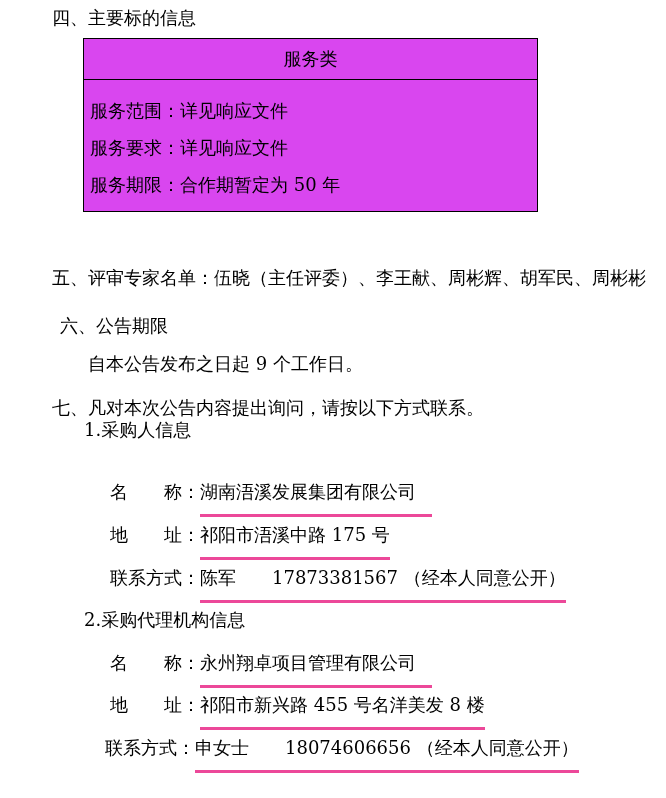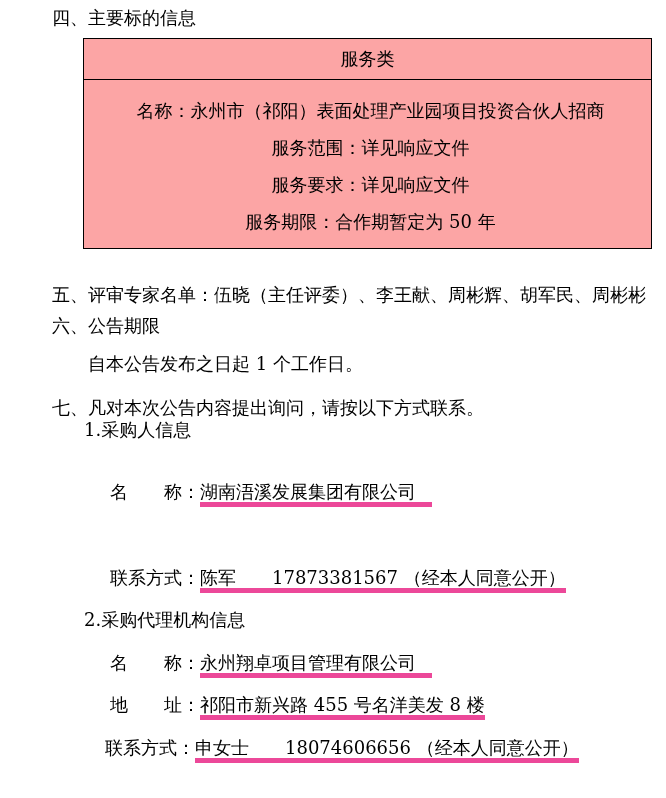--- a/index.html
+++ b/index.html
@@ -14,80 +14,81 @@
     position: relative;
     width: 666px; height: 798px;
     background: #ffffff;
     font-size: 18px;
     line-height: 20px;
   }
   .line { position: absolute; white-space: nowrap; }
 
   
   .h4   { top: 8px;   left: 52px; text-align: right; }
-  .h5   { top: 285px; left: 52px; }
-  .h6   { top: 316px; left: 52px; }
+  .h5   { top: 268px; left: 52px; }
+  .h6   { top: 316px; left: 60px; }
   .p6   { top: 354px; left: 88px; }
   .h7   { top: 398px; left: 52px; }
   .t1   { top: 420px; left: 84px; }
   .b-name    { top: 482px; left: 110px; }
   .b-addr    { top: 525px; left: 110px; }
   .b-contact { top: 568px; left: 110px; }
   .t2   { top: 610px; left: 84px; }
   .a-name    { top: 653px; left: 110px; }
   .a-addr    { top: 695px; left: 110px; }
   .a-contact { top: 738px; left: 105px; }
 
-  .ul { border-bottom: 5px solid #ec4899; padding-bottom: 0; text-align: center; }
+  .ul { border-bottom: 3px solid #ec4899; padding-bottom: 12px; text-align: center; }
   .ul.ext { padding-right: 16px; }
 
   
   .subject-table {
     position: absolute;
     top: 38px; left: 83px;
-    width: 569px;
+    width: 455px;
     border: 1px solid #000;
-    background: #fca5a5;
-    text-align: center;
+    background: #d946ef;
   }
   .subject-table .thead {
     height: 41px;
     border-bottom: 1px solid #000;
     display: flex; align-items: center; justify-content: center;
   }
   .subject-table .tbody { padding: 10px 0 10px 6px; }
   .subject-table .trow { line-height: 42px; white-space: nowrap; height: 37px; }
 </style>
 </head>
 <body>
 
 <div class="doc">
 
   <div class="line h4">四、主要标的信息</div>
 
   <div class="subject-table">
     <div class="thead">服务类</div>
     <div class="tbody">
-      <div class="trow">名称：永州市（祁阳）表面处理产业园项目投资合伙人招商</div>
       <div class="trow">服务范围：详见响应文件</div>
       <div class="trow">服务要求：详见响应文件</div>
       <div class="trow">服务期限：合作期暂定为 50 年</div>
     </div>
   </div>
 
   <div class="line h5">五、评审专家名单：伍晓（主任评委）、李王献、周彬辉、胡军民、周彬彬</div>
 
   <div class="line h6">六、公告期限</div>
-  <div class="line p6">自本公告发布之日起 1 个工作日。</div>
+  <div class="line p6">自本公告发布之日起 9 个工作日。</div>
 
   <div class="line h7">七、凡对本次公告内容提出询问，请按以下方式联系。</div>
 
   <div class="line t1">1.采购人信息</div>
   <div class="line b-name">
     <span>名　　称：</span><span class="ul ext">湖南浯溪发展集团有限公司</span>
+  </div>
+  <div class="line b-addr">
+    <span>地　　址：</span><span class="ul">祁阳市浯溪中路 175 号</span>
   </div>
   <div class="line b-contact">
     <span>联系方式：</span><span class="ul">陈军　　17873381567 （经本人同意公开）</span>
   </div>
 
   <div class="line t2">2.采购代理机构信息</div>
   <div class="line a-name">
     <span>名　　称：</span><span class="ul ext">永州翔卓项目管理有限公司</span>
   </div>
   <div class="line a-addr">

